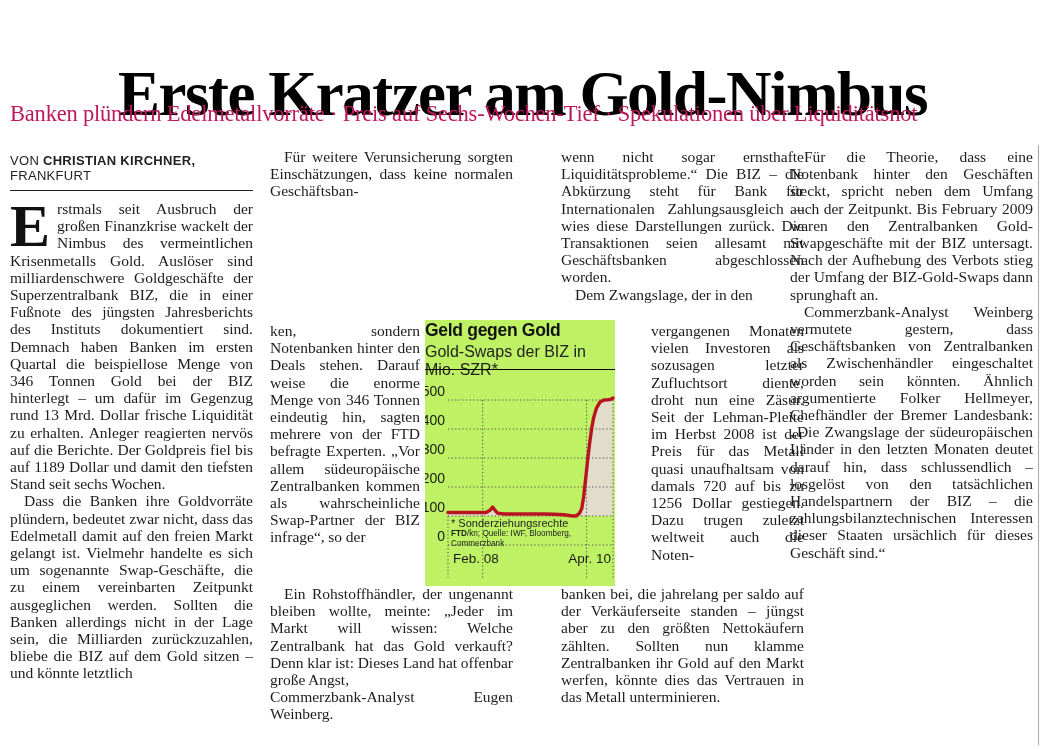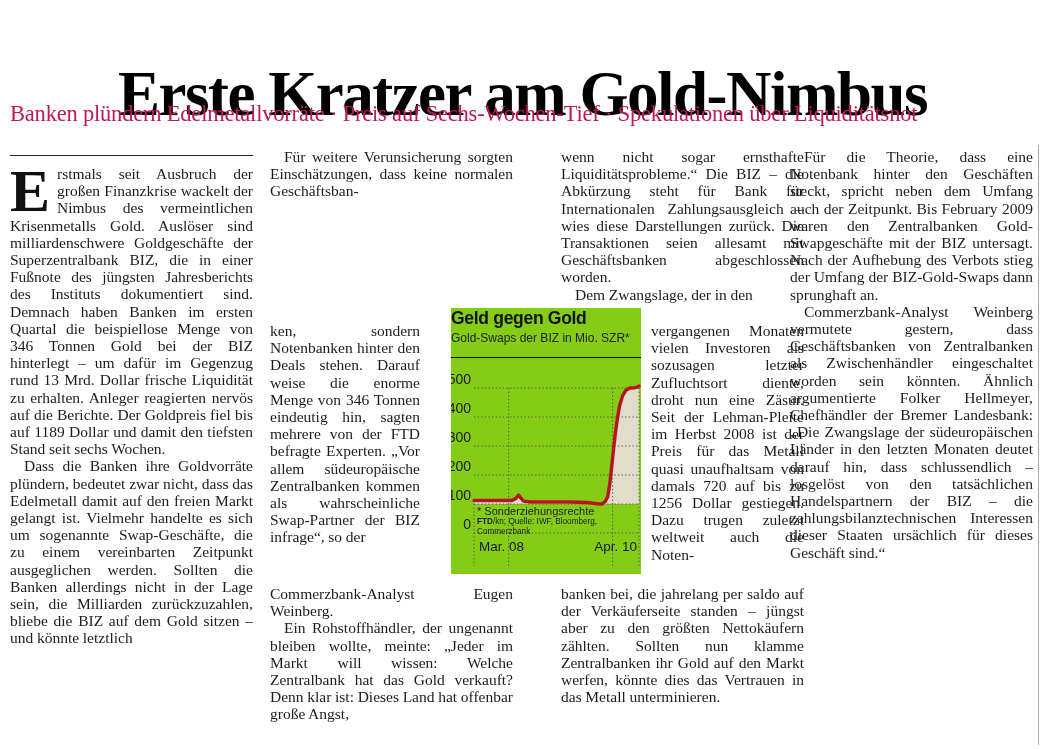--- a/index.html
+++ b/index.html
@@ -21,61 +21,64 @@
   .body-p{margin:0;font-size:15.5px;line-height:17.2px;text-align:justify;
           hyphens:auto;-webkit-hyphens:auto;word-spacing:-0.2px;}
   .body-p.indent{text-indent:14px;}
   .block-top{height:174px;overflow:hidden;}
   .block-mid{height:263px;overflow:hidden;}
   #col2 .block-mid{width:150px;}
   #col3 .block-mid{width:153px;margin-left:90px;}
   .dropcap{float:left;font-size:60px;line-height:47px;font-weight:bold;
            padding:3px 7px 0 0;color:#111;}
   
-  .chart{position:absolute;left:425px;top:308px;width:190px;height:266px;background:#84cc16;z-index:5;
-         font-family:"Liberation Sans",sans-serif;margin-left:26px;}
+  .chart{position:absolute;left:425px;top:320px;width:190px;height:266px;background:#bef264;z-index:5;
+         font-family:"Liberation Sans",sans-serif;}
   .chart-title{position:absolute;top:0;left:0;font-size:17.5px;font-weight:bold;
                letter-spacing:-0.3px;color:#111;}
-  .chart-subtitle{position:absolute;top:23px;left:0;font-size:12px;color:#222;}
+  .chart-subtitle{position:absolute;top:23px;left:0;font-size:16px;color:#222;}
   .chart-rule{position:absolute;top:49px;left:0;width:190px;border-top:1px solid #000;}
   .chart-svg{position:absolute;top:53px;left:0;}
   .chart-footnote{position:absolute;left:26px;top:198px;width:162px;line-height:10.5px;color:#222;}
   .chart-footnote .fn1{font-size:11px;}
   .chart-footnote .fn2{font-size:8.2px;}
   .chart-xlabel{position:absolute;top:231px;font-size:13.5px;color:#191919;}
   .xl-left{left:28px;} .xl-right{right:4px;}
   
   .col-divider{position:absolute;left:1038px;top:145px;height:600px;border-left:1px solid #a9a9a9;}
 </style>
 </head>
 <body>
 
 <div class="page">
 
   <h1 class="headline">Erste Kratzer am Gold-Nimbus</h1>
   <div class="subheadline">Banken plündern Edelmetallvorräte · Preis auf Sechs-Wochen-Tief · Spekulationen über Liquiditätsnot</div>
 
   <div class="col" id="col1">
+    <div class="byline">
+      <span>VON </span><b>CHRISTIAN KIRCHNER,</b><span> FRANKFURT</span>
+    </div>
     <div class="byline-rule"></div>
     <p class="body-p"><span class="dropcap">E</span><span>rstmals seit Ausbruch der großen Finanzkrise wackelt der Nimbus des vermeintlichen Krisenmetalls Gold. Auslöser sind milliardenschwere Goldgeschäfte der Superzentralbank BIZ, die in einer Fußnote des jüngsten Jahresberichts des Instituts dokumentiert sind. Demnach haben Banken im ersten Quartal die beispiellose Menge von 346 Tonnen Gold bei der BIZ hinterlegt – um dafür im Gegenzug rund 13 Mrd. Dollar frische Liquidität zu erhalten. Anleger reagierten nervös auf die Berichte. Der Goldpreis fiel bis auf 1189 Dollar und damit den tiefsten Stand seit sechs Wochen.</span></p>
     <div>
         <p class="body-p indent">Dass die Banken ihre Goldvorräte plündern, bedeutet zwar nicht, dass das Edelmetall damit auf den freien Markt gelangt ist. Vielmehr handelte es sich um sogenannte Swap-Geschäfte, die zu einem vereinbarten Zeitpunkt ausgeglichen werden. Sollten die Banken allerdings nicht in der Lage sein, die Milliarden zurückzuzahlen, bliebe die BIZ auf dem Gold sitzen – und könnte letztlich</p>
       </div>
   </div>
 
   <div class="col" id="col2">
     <div class="block-top">
         <p class="body-p indent">Für weitere Verunsicherung sorgten Einschätzungen, dass keine normalen Geschäftsban-</p>
       </div>
     <div class="block-mid">
         <p class="body-p">ken, sondern Notenbanken hinter den Deals stehen. Darauf weise die enorme Menge von 346 Tonnen eindeutig hin, sagten mehrere von der FTD befragte Experten. „Vor allem südeuropäische Zentralbanken kommen als wahrscheinliche Swap-Partner der BIZ infrage“, so der</p>
       </div>
     <div class="block-bot">
+        <p class="body-p indent">Ein Rohstoffhändler, der ungenannt bleiben wollte, meinte: „Jeder im Markt will wissen: Welche Zentralbank hat das Gold verkauft? Denn klar ist: Dieses Land hat offenbar große Angst,</p>
         <p class="body-p">Commerzbank-Analyst Eugen Weinberg.</p>
-        <p class="body-p indent">Ein Rohstoffhändler, der ungenannt bleiben wollte, meinte: „Jeder im Markt will wissen: Welche Zentralbank hat das Gold verkauft? Denn klar ist: Dieses Land hat offenbar große Angst,</p>
       </div>
   </div>
 
   <div class="col" id="col3">
     <div class="block-top">
         <p class="body-p">wenn nicht sogar ernsthafte Liquiditätsprobleme.“ Die BIZ – die Abkürzung steht für Bank für Internationalen Zahlungsausgleich – wies diese Darstellungen zurück. Die Transaktionen seien allesamt mit Geschäftsbanken abgeschlossen worden.</p>
         <p class="body-p indent">Dem Zwangslage, der in den</p>
       </div>
     <div class="block-mid">
         <p class="body-p">vergangenen Monaten vielen Investoren als sozusagen letzter Zufluchtsort diente, droht nun eine Zäsur. Seit der Lehman-Pleite im Herbst 2008 ist der Preis für das Metall quasi unaufhaltsam von damals 720 auf bis zu 1256 Dollar gestiegen. Dazu trugen zuletzt weltweit auch die Noten-</p>
@@ -111,19 +114,19 @@
         <line x1="23" y1="143" x2="23" y2="205" stroke="#555555" stroke-width="1" stroke-dasharray="1.3 2.3"></line>
         <line x1="57.65" y1="27" x2="57.65" y2="205" stroke="#555555" stroke-width="1" stroke-dasharray="1.3 2.3"></line>
         <line x1="161.6" y1="27" x2="161.6" y2="205" stroke="#555555" stroke-width="1" stroke-dasharray="1.3 2.3"></line>
         <line x1="188" y1="27" x2="188" y2="205" stroke="#555555" stroke-width="1" stroke-dasharray="1.3 2.3"></line>
         <polyline points="23.0,139.5 32.9,139.5 42.8,139.5 52.7,139.5 61.0,139.5 65.1,137.2 67.6,134.0 70.0,137.2 72.5,140.1 79.1,141.0 89.0,141.0 98.9,141.0 108.8,141.0 118.7,141.0 128.6,141.3 138.5,141.8 145.9,142.7 150.9,143.0 154.2,140.7 156.7,135.8 158.6,124.2 160.4,108.2 162.4,89.4 164.4,72.0 166.6,56.0 168.7,44.4 171.5,35.1 174.8,29.3 178.9,27.0 183.0,26.7 185.5,26.4 188.0,25.0" fill="none" stroke="#b81420" stroke-width="3.4" stroke-linejoin="round" stroke-linecap="round"></polyline>
       </svg>
     <div class="chart-footnote">
       <div class="fn1">* Sonderziehungsrechte</div>
       <div class="fn2"><b>FTD</b><span>/kn; Quelle: IWF, Bloomberg, Commerzbank</span></div>
     </div>
-    <div class="chart-xlabel xl-left">Mar. 08</div>
+    <div class="chart-xlabel xl-left">Feb. 08</div>
     <div class="chart-xlabel xl-right">Apr. 10</div>
   </div>
 
   <div class="col-divider"></div>
 
 </div>
 
 </body></html>

